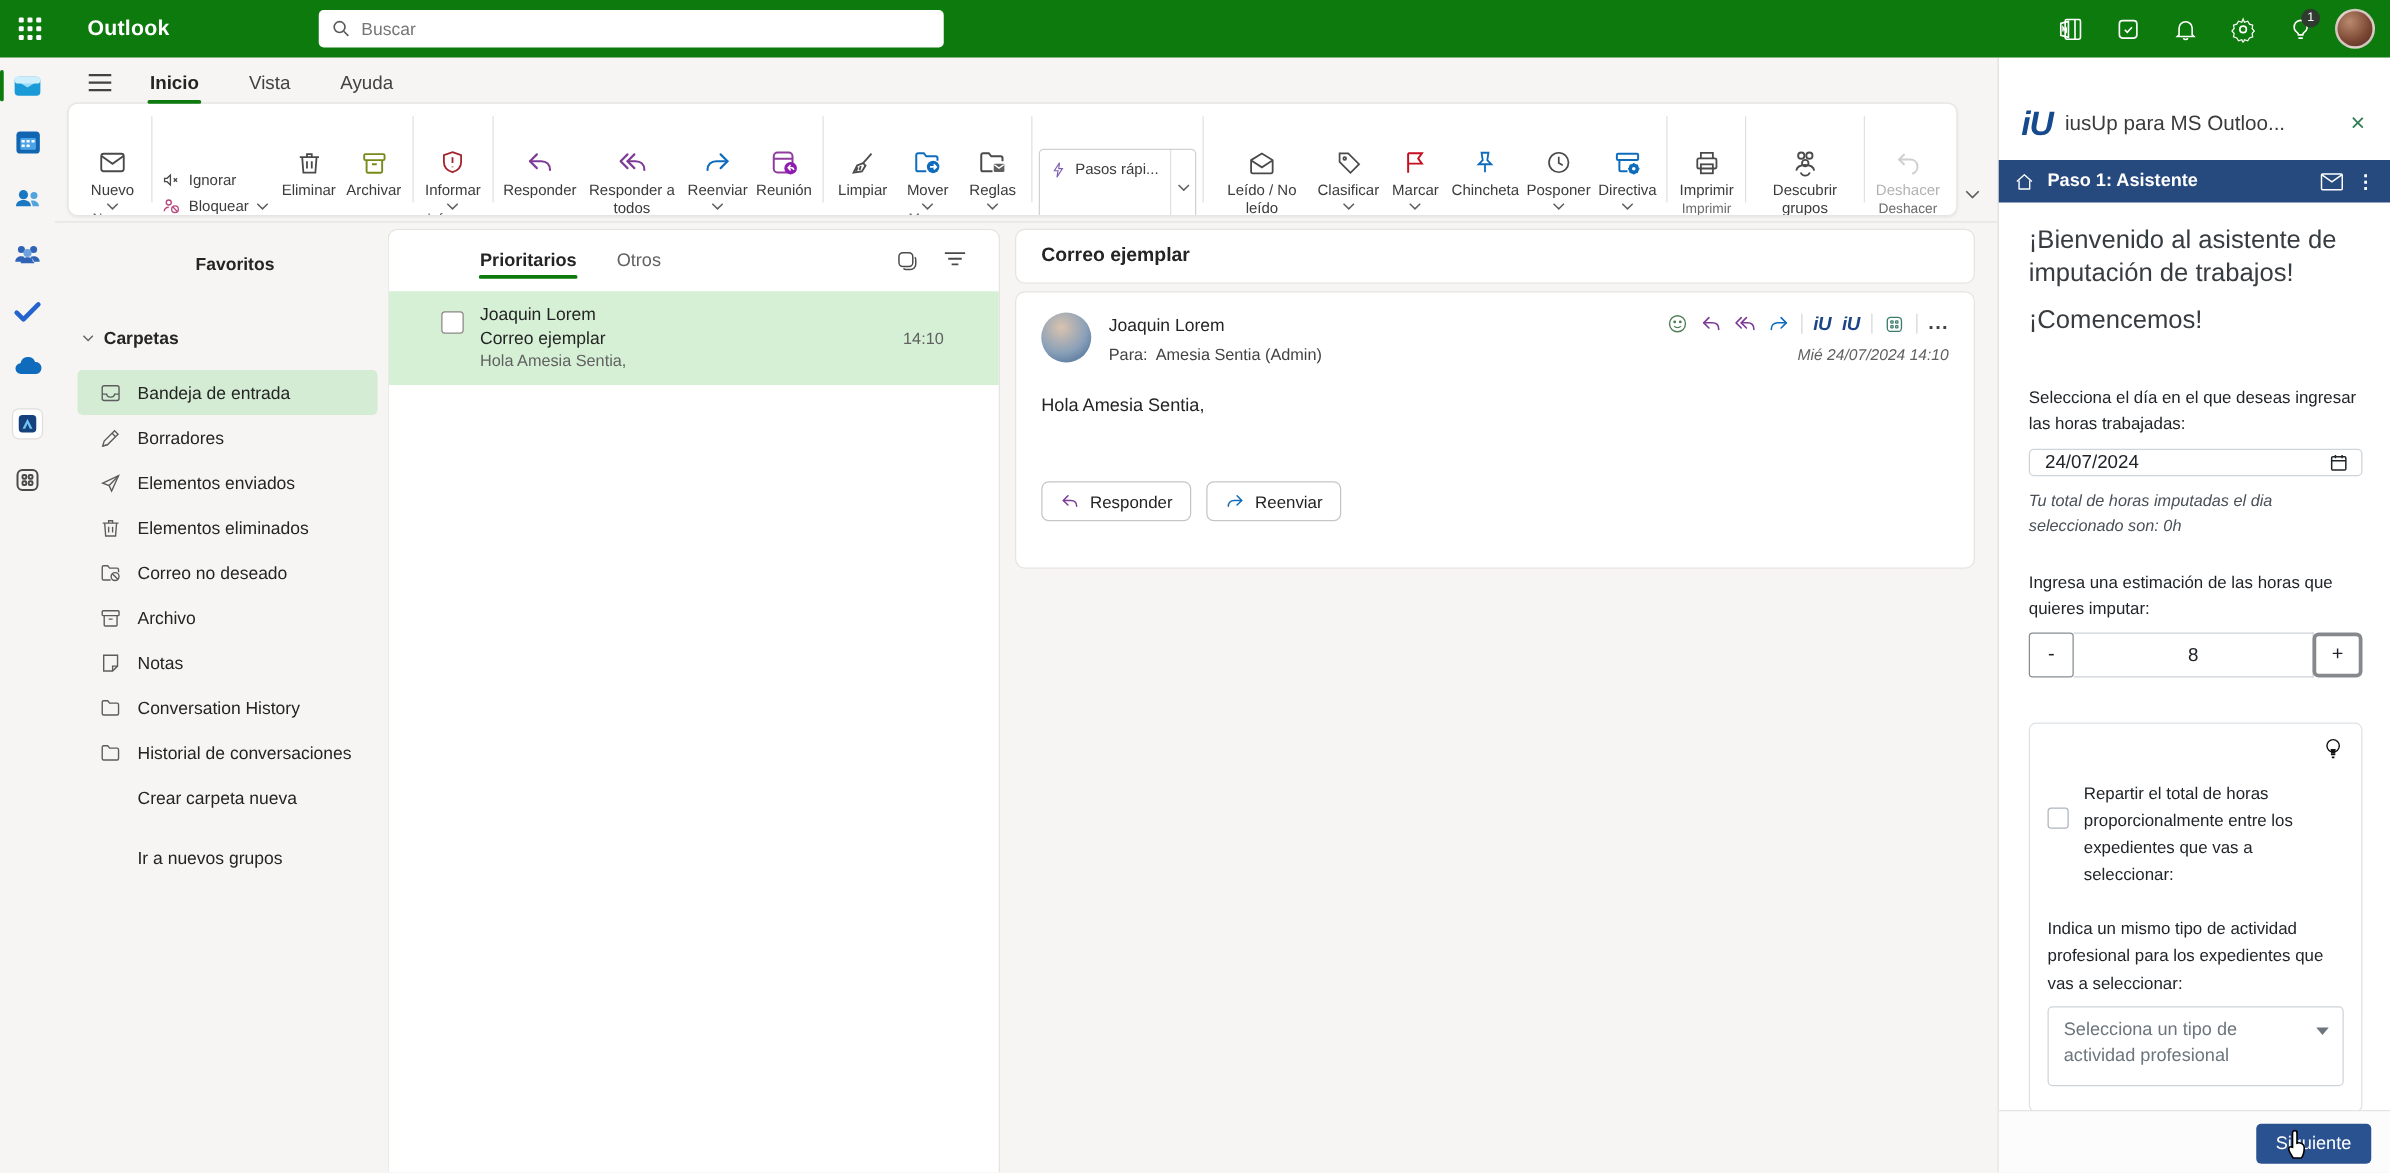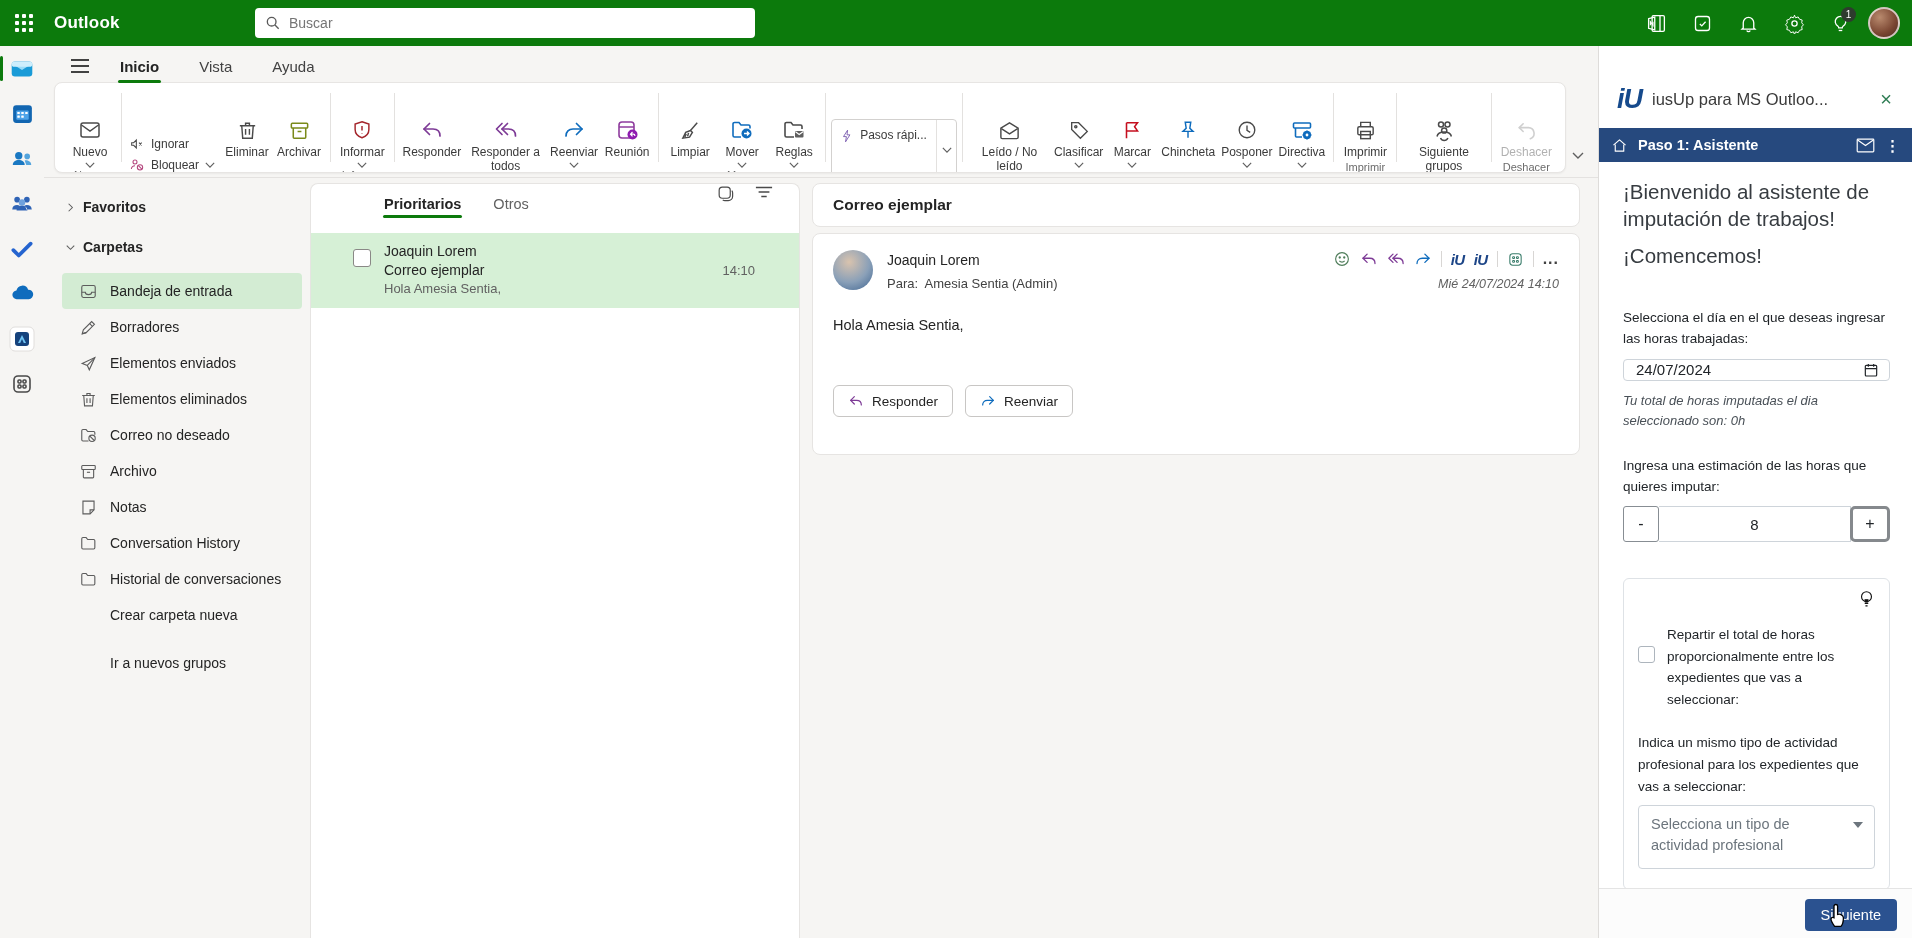--- a/index.html
+++ b/index.html
@@ -1,21 +1,21 @@
 <!DOCTYPE html>
 <html><head>
 <meta charset="utf-8">
 <style>
   * { margin:0; padding:0; box-sizing:border-box; }
   html,body { width:1912px; height:938px; overflow:hidden; }
   body { font-family:"Liberation Sans", sans-serif; background:#f6f5f3; position:relative; color:#242424; }
   svg { display:block; }
 
   
-  .topbar { position:absolute; left:0; top:0; width:1912px; height:46px; background:#0c7a0c; display:flex; align-items:center; color:#fff; z-index:30; }
+  .topbar { position:absolute; left:0; top:0; width:1912px; height:46px; background:#0c7a0c; display:flex; align-items:center; color:#fff; z-index:30;gap:16px; }
   .waffle { width:48px; height:46px; display:flex; align-items:center; justify-content:center; cursor:pointer; }
   .waffle .dots { display:grid; grid-template-columns:repeat(3,4px); grid-gap:3px; }
   .waffle .dots i { width:4px; height:4px; background:#fff; border-radius:1px; }
   .apptitle { font-size:17px; font-weight:700; margin-left:6px; letter-spacing:.2px; }
   .searchbox { position:absolute; left:255px; top:8px; width:500px; height:30px; background:#fff; border-radius:4px; display:flex; align-items:center; padding:0 10px; gap:8px; }
   .searchbox input { border:none; outline:none; flex:1; font-size:14px; color:#333; font-family:"Liberation Sans",sans-serif; background:transparent; }
   .topicons { margin-left:auto; display:flex; align-items:center; gap:10px; padding-right:12px; }
   .tico { width:36px; height:36px; display:flex; align-items:center; justify-content:center; position:relative; border-radius:4px; cursor:pointer; }
   .tico svg { stroke:#fff; fill:none; stroke-width:1.5; width:21px; height:21px; }
   .badge { position:absolute; top:2px; right:2px; min-width:15px; height:15px; border-radius:8px; background:#2e3b2e; color:#fff; font-size:10px; display:flex; align-items:center; justify-content:center; padding:0 3px; }
@@ -50,32 +50,32 @@
   .rstack { display:flex; flex-direction:column; gap:5px; margin:24px 6px 0 2px; }
   .rsmall { display:flex; align-items:center; gap:6px; font-size:12px; color:#3b3b3b; cursor:pointer; }
   .qsbox { width:126px; height:62px; margin-top:7px; border:1px solid #d3d1cf; border-radius:4px; display:flex; cursor:pointer; background:#fff; }
   .qsleft { flex:1; padding:8px; display:flex; gap:6px; font-size:12px; color:#3b3b3b; }
   .qsright { width:20px; border-left:1px solid #e3e1df; display:flex; align-items:center; justify-content:center; }
   .collapsechev { position:absolute; left:1572px; top:152px; cursor:pointer; }
 
   
   .sidebar { position:absolute; left:44px; top:183px; width:266px; bottom:0; font-size:14px; }
   .shead { display:flex; align-items:center; gap:8px; height:24px; padding-left:22px; font-weight:700; color:#242424; cursor:pointer; }
-  .shead.fav { margin-top:12px; margin-bottom:16px; }
+  .shead.fav { margin-top:12px; margin-bottom:39px;flex-direction:column; }
   .shead.carp { margin-bottom:14px; }
   .fitem { display:flex; align-items:center; height:36px; margin:0 8px 0 18px; padding-left:16px; border-radius:4px; cursor:pointer; color:#242424; }
   .fitem .fic { width:20px; height:20px; margin-right:12px; display:flex; align-items:center; justify-content:center; }
   .fitem.sel { background:#d3ecd3; }
   .fitem.noicon { padding-left:48px; }
   .fitem.gap { margin-top:12px; }
   .fic svg { stroke:#5c5c5c; fill:none; stroke-width:1.4; width:19px; height:19px; }
 
   
   .listpane { position:absolute; left:310px; top:183px; width:490px; bottom:0; background:#fff; border:1px solid #e6e4e2; border-bottom:none; border-radius:8px 8px 0 0; z-index:5; }
-  .listhead { height:49px; display:flex; align-items:flex-start; padding:0 26px 0 72px; }
+  .listhead { height:49px; display:flex; align-items:center; padding:0 26px 0 72px; }
   .ltab { font-size:14.5px; color:#616161; margin-right:30px; position:relative; padding:12px 1px; cursor:pointer; }
   .ltab.active { color:#242424; font-weight:700; }
   .ltab.active::after { content:""; position:absolute; left:0; right:0; bottom:6px; height:3px; background:#0c7a0c; border-radius:2px; }
   .lheadicons { margin-left:auto; display:flex; gap:20px; }
   .lheadicons span { cursor:pointer; }
   .mailitem { background:#d6f0d6; display:flex; padding:10px 44px 12px 42px; cursor:pointer; }
   .mailcheck { width:18px; height:18px; border:1px solid #8a8886; border-radius:3px; background:#fff; margin:6px 13px 0 0; flex:none; cursor:pointer; }
   .mailtext { flex:1; min-width:0; }
   .msender { font-size:14px; color:#242424; }
   .msubject { font-size:14px; color:#242424; margin-top:3px; }
@@ -581,21 +581,21 @@
       <div class="rbtn">
         <span class="ic">
             <svg width="24" height="24" viewBox="0 0 24 24" fill="none" stroke="#4a4a4a" stroke-width="1.5">
               <circle cx="9" cy="6.5" r="2.5"></circle>
               <circle cx="15.5" cy="6.5" r="2.5"></circle>
               <circle cx="12.2" cy="12.5" r="2.6"></circle>
               <path d="M5 18.5c.6-3 3-4.5 7.2-4.5s6.6 1.5 7.2 4.5"></path>
               <path d="M8.5 20a4 4 0 0 0 7.4 0"></path>
             </svg>
           </span>
-        <span class="lbl">Siguiente grupos</span>
+        <span class="lbl">Descubrir grupos</span>
       </div>
     </div>
 
   </div>
   <div class="rsep"></div>
 
   <div class="rgroup">
     <div class="rbody">
       <div class="rbtn disabled">
         <span class="ic">

